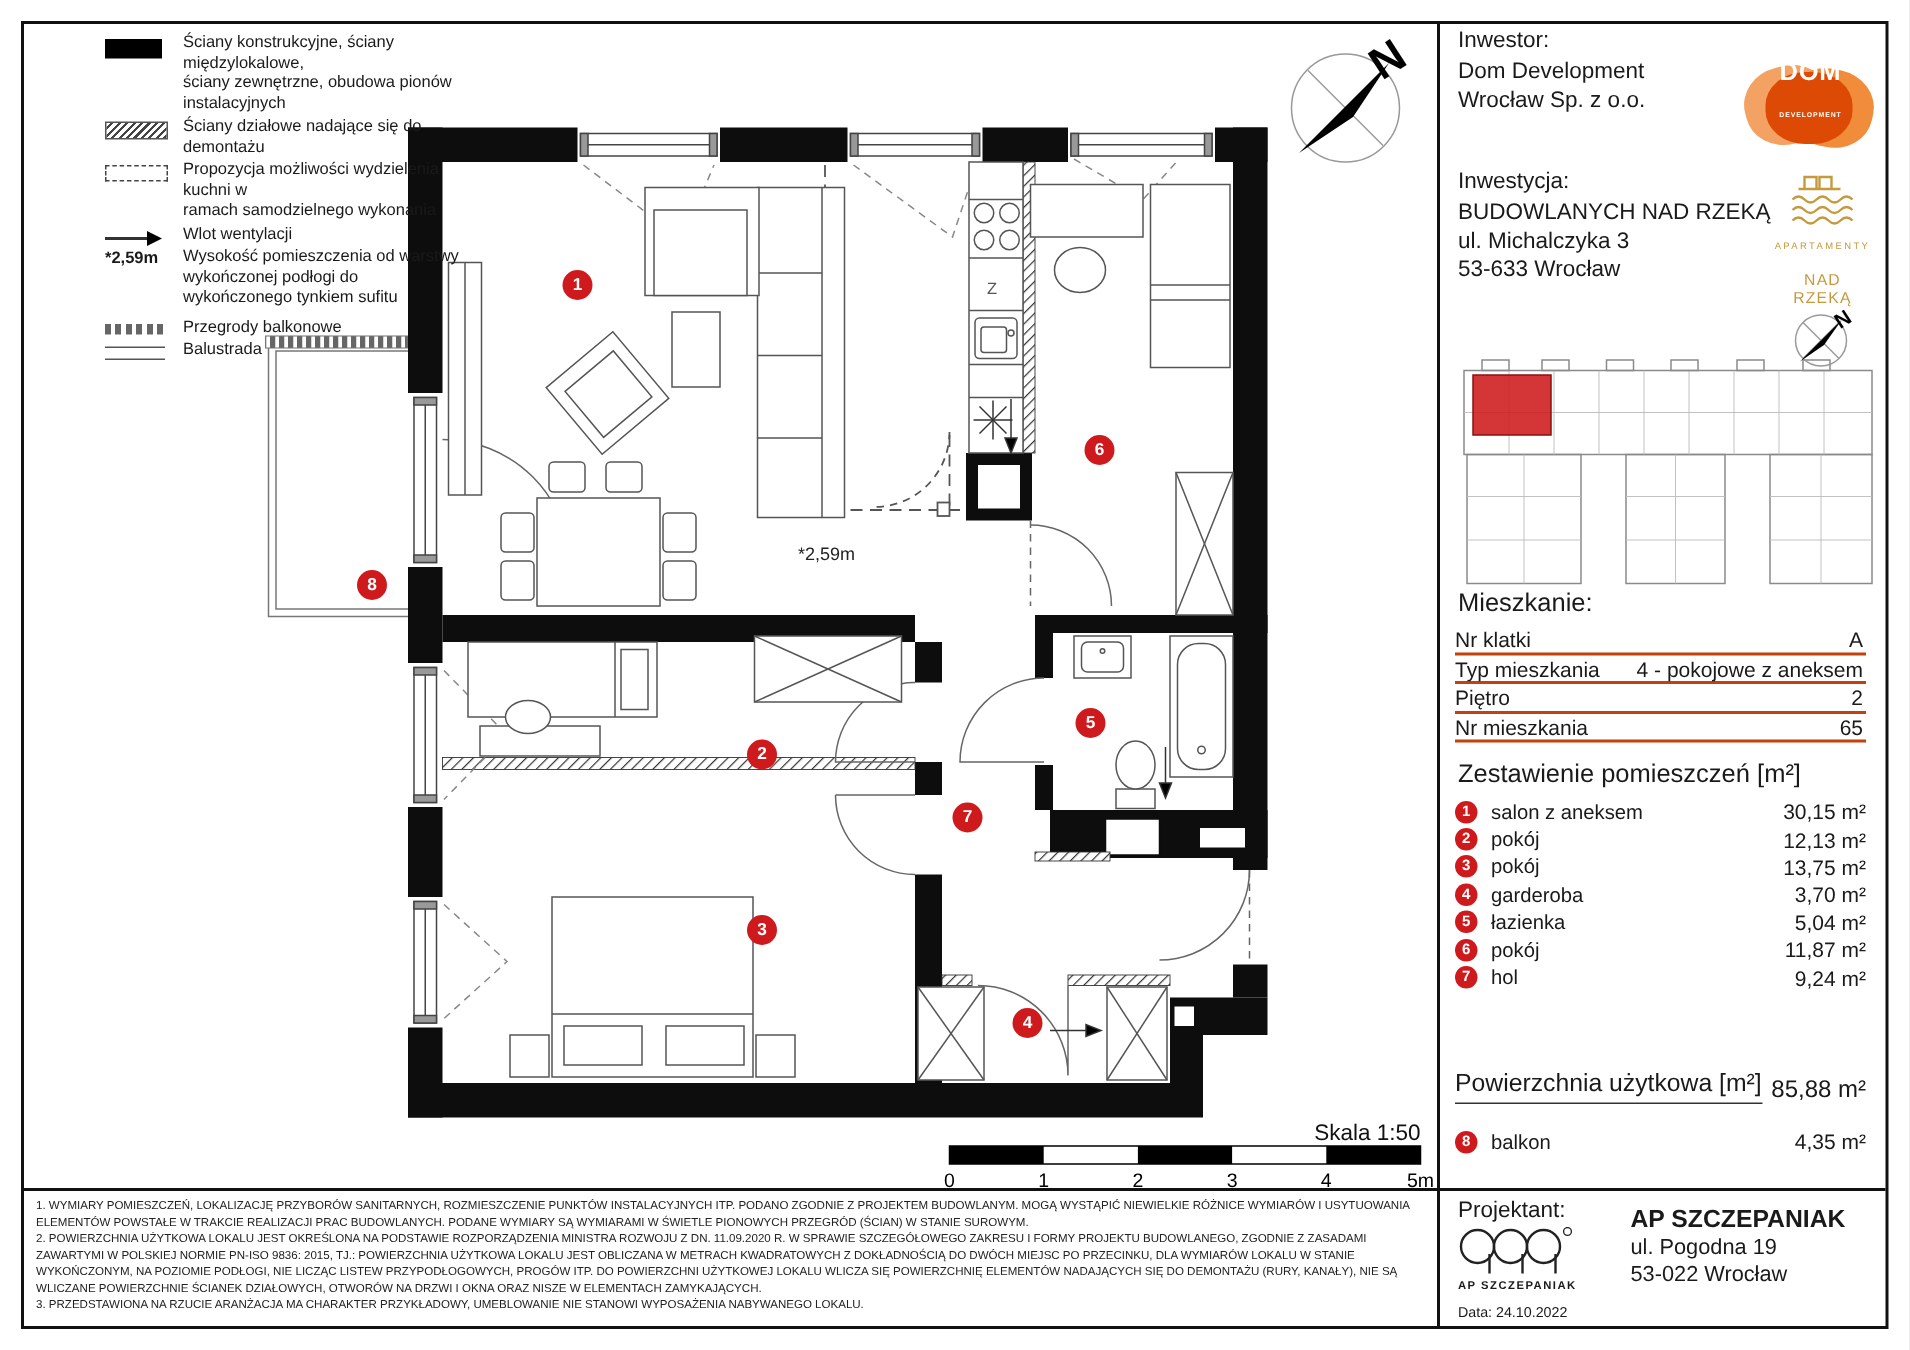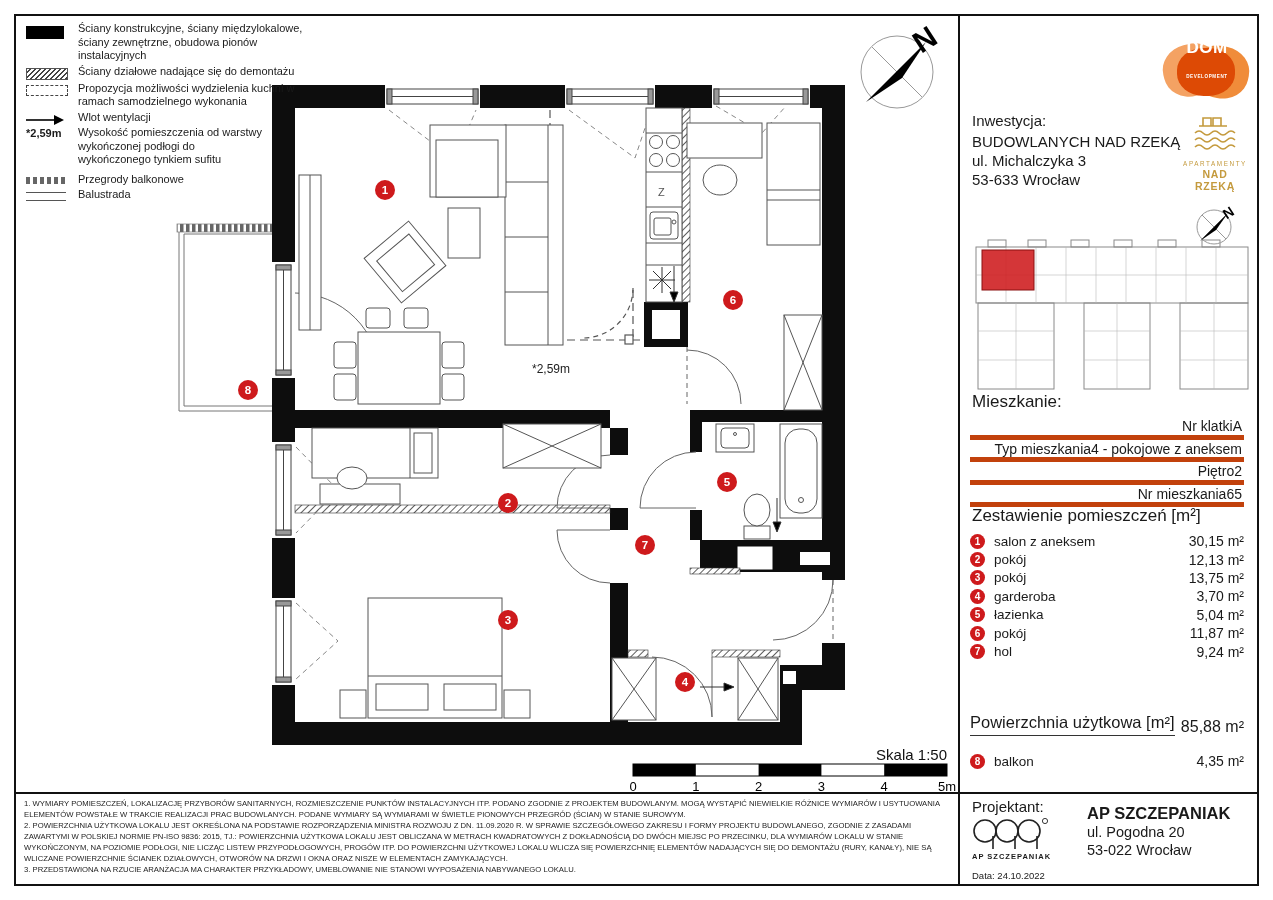--- a/index.html
+++ b/index.html
@@ -2,21 +2,21 @@
 <html><head>
 <meta charset="utf-8">
 <style>
   html,body{margin:0;padding:0;background:#e8e8e8;font-family:"Liberation Sans",sans-serif;}
   .page{position:relative;width:1273px;height:900px;background:#fff;overflow:hidden;color:#1a1a1a;}
   .frame{position:absolute;left:14px;top:14px;width:1241px;height:868px;border:2px solid #111;}
   .vdiv{position:absolute;left:958px;top:14px;width:2px;height:870px;background:#111;}
   .hdiv{position:absolute;left:14px;top:792px;width:1243px;height:2px;background:#111;}
   
   .legend{position:absolute;left:26px;top:22px;width:300px;font-size:11px;line-height:13.5px;}
-  .lrow{display:flex;margin-bottom:2px;}
+  .lrow{display:flex;margin-bottom:2px;margin-left:44px;}
   .lswatch{width:52px;flex:0 0 52px;padding-top:1px;}
   .llabel{white-space:pre-line;}
   .sw-solid{width:38px;height:13px;background:#000;margin-top:3px;}
   .sw-hatch{width:40px;height:10px;border:1px solid #555;margin-top:2px;
     background:repeating-linear-gradient(135deg,#fff 0 2px,#444 2px 3.5px);}
   .sw-dash{width:40px;height:9px;border:1.5px dashed #444;margin-top:2px;}
   .sw-height{font-size:11px;font-weight:bold;}
   .sw-przeg{width:40px;height:7px;margin-top:3px;
     background:repeating-linear-gradient(90deg,#666 0 4px,#fff 4px 7px);}
   .sw-balu{width:40px;height:7px;border-top:1.5px solid #555;border-bottom:1.5px solid #555;margin-top:3px;}
@@ -28,21 +28,21 @@
   .marker{position:absolute;width:20px;height:20px;border-radius:50%;background:#ce1a1c;
     transform:translate(-50%,-50%);display:flex;align-items:center;justify-content:center;
     color:#fff;font-size:11.5px;font-weight:bold;}
   .heightnote{position:absolute;left:532px;top:362px;font-size:12px;color:#222;}
   
   .rp{position:absolute;left:972px;width:272px;}
   .rp-h{font-size:15px;margin-bottom:3px;}
   .rp-t{font-size:15px;line-height:19px;}
   .sec-head{font-size:17px;}
   .tbl{position:absolute;left:970px;top:417px;width:274px;font-size:14px;}
-  .trow{display:flex;justify-content:flex-end;border-bottom:5px solid #c2410c;padding:1px 2px 1px 0;height:15.5px;}
+  .trow{display:flex;justify-content:space-between;border-bottom:2px solid #c2410c;padding:1px 2px 1px 0;height:15.5px;}
   .rlist{position:absolute;left:970px;top:532px;width:274px;font-size:13.5px;}
   .rrow{display:flex;align-items:center;height:18.4px;}
   .rnum{width:15px;height:15px;border-radius:50%;background:#ce1a1c;color:#fff;font-size:10px;
     font-weight:bold;display:flex;align-items:center;justify-content:center;flex:0 0 15px;margin-right:9px;}
   .rname{flex:1;}
   .rarea{font-size:14px;}
   .total{position:absolute;left:970px;top:713px;width:274px;display:flex;justify-content:space-between;align-items:flex-end;}
   .total-label{font-size:16.5px;border-bottom:1px solid #333;padding-bottom:3px;}
   .total-val{font-size:16px;}
   .designer-name{font-weight:bold;font-size:16.5px;}
@@ -52,21 +52,21 @@
   
   .domlogo{position:absolute;left:1163px;top:38px;width:88px;height:66px;}
   .blob{position:absolute;border-radius:46%;}
   .domtxt{position:absolute;left:0;top:0;width:88px;text-align:center;color:#fff;font-weight:bold;
     font-size:17px;letter-spacing:.5px;}
   .domsub{position:absolute;left:0;top:36px;width:88px;text-align:center;color:#fff;font-size:4.6px;
     letter-spacing:.6px;font-weight:bold;}
   
   .nrlogo{position:absolute;left:1182px;top:116px;width:66px;text-align:center;color:#c49a3d;}
   .nr1{font-size:6.3px;letter-spacing:1.6px;margin-top:2px;}
-  .nr2{font-size:10.5px;font-weight:bold;letter-spacing:.8px;margin-top:1px;}
+  .nr2{font-size:10.5px;font-weight:normal;letter-spacing:.8px;margin-top:13px;}
   .footnotes{position:absolute;left:24px;top:798px;width:926px;font-size:7.7px;line-height:11px;
     color:#222;white-space:pre-line;}
 </style>
 </head>
 <body>
 
 <div class="page">
   <div class="frame"></div>
 
   <svg class="plansvg" width="944" height="781" viewBox="14 14 944 781">
@@ -419,20 +419,25 @@
         <div class="lswatch">
           <div class="sw-balu"></div>
         </div>
         <div class="llabel">Balustrada</div>
       </div>
   </div>
 
   <div class="vdiv"></div>
   <div class="hdiv"></div>
 
+  <div class="rp" style="top:18px">
+    <div class="rp-h">Inwestor:</div>
+    <div class="rp-t">Dom Development</div>
+    <div class="rp-t">Wrocław Sp. z o.o.</div>
+  </div>
 
   <div class="domlogo">
     <div class="blob" style="left:0;top:6px;width:58px;height:52px;background:#f4a263;transform:rotate(-14deg)"></div>
     <div class="blob" style="left:28px;top:8px;width:58px;height:52px;background:#f08c3a;transform:rotate(12deg)"></div>
     <div class="blob" style="left:14px;top:10px;width:58px;height:48px;background:#dd4a05;"></div>
     <div class="domtxt">DOM</div>
     <div class="domsub">DEVELOPMENT</div>
   </div>
 
   <div class="rp" style="top:112px">
@@ -580,20 +585,20 @@
       <line x1="21" y1="18" x2="21" y2="31"></line>
         <line x1="43" y1="18" x2="43" y2="31"></line>
         <line x1="65" y1="18" x2="65" y2="31"></line>
       <circle cx="73" cy="3" r="2.6" stroke-width=".9"></circle>
     </g>
   </svg>
   <div class="rp aplogo-cap" style="top:852px">AP SZCZEPANIAK</div>
   <div class="rp apdate" style="top:864px">Data: 24.10.2022</div>
   <div style="position:absolute;left:1087px;top:804px;width:162px">
     <div class="designer-name">AP SZCZEPANIAK</div>
-    <div class="designer-t">ul. Pogodna 20</div>
+    <div class="designer-t">ul. Pogodna 19</div>
     <div class="designer-t">53-022 Wrocław</div>
   </div>
 
   <div class="footnotes">1. WYMIARY POMIESZCZEŃ, LOKALIZACJĘ PRZYBORÓW SANITARNYCH, ROZMIESZCZENIE PUNKTÓW INSTALACYJNYCH ITP. PODANO ZGODNIE Z PROJEKTEM BUDOWLANYM. MOGĄ WYSTĄPIĆ NIEWIELKIE RÓŻNICE WYMIARÓW I USYTUOWANIA ELEMENTÓW POWSTAŁE W TRAKCIE REALIZACJI PRAC BUDOWLANYCH. PODANE WYMIARY SĄ WYMIARAMI W ŚWIETLE PIONOWYCH PRZEGRÓD (ŚCIAN) W STANIE SUROWYM.
 2. POWIERZCHNIA UŻYTKOWA LOKALU JEST OKREŚLONA NA PODSTAWIE ROZPORZĄDZENIA MINISTRA ROZWOJU Z DN. 11.09.2020 R. W SPRAWIE SZCZEGÓŁOWEGO ZAKRESU I FORMY PROJEKTU BUDOWLANEGO, ZGODNIE Z ZASADAMI ZAWARTYMI W POLSKIEJ NORMIE PN-ISO 9836: 2015, TJ.: POWIERZCHNIA UŻYTKOWA LOKALU JEST OBLICZANA W METRACH KWADRATOWYCH Z DOKŁADNOŚCIĄ DO DWÓCH MIEJSC PO PRZECINKU, DLA WYMIARÓW LOKALU W STANIE WYKOŃCZONYM, NA POZIOMIE PODŁOGI, NIE LICZĄC LISTEW PRZYPODŁOGOWYCH, PROGÓW ITP. DO POWIERZCHNI UŻYTKOWEJ LOKALU WLICZA SIĘ POWIERZCHNIĘ ELEMENTÓW NADAJĄCYCH SIĘ DO DEMONTAŻU (RURY, KANAŁY), NIE SĄ WLICZANE POWIERZCHNIE ŚCIANEK DZIAŁOWYCH, OTWORÓW NA DRZWI I OKNA ORAZ NISZE W ELEMENTACH ZAMYKAJĄCYCH.
 3. PRZEDSTAWIONA NA RZUCIE ARANŻACJA MA CHARAKTER PRZYKŁADOWY, UMEBLOWANIE NIE STANOWI WYPOSAŻENIA NABYWANEGO LOKALU.</div>
 </div>
 
 </body></html>

